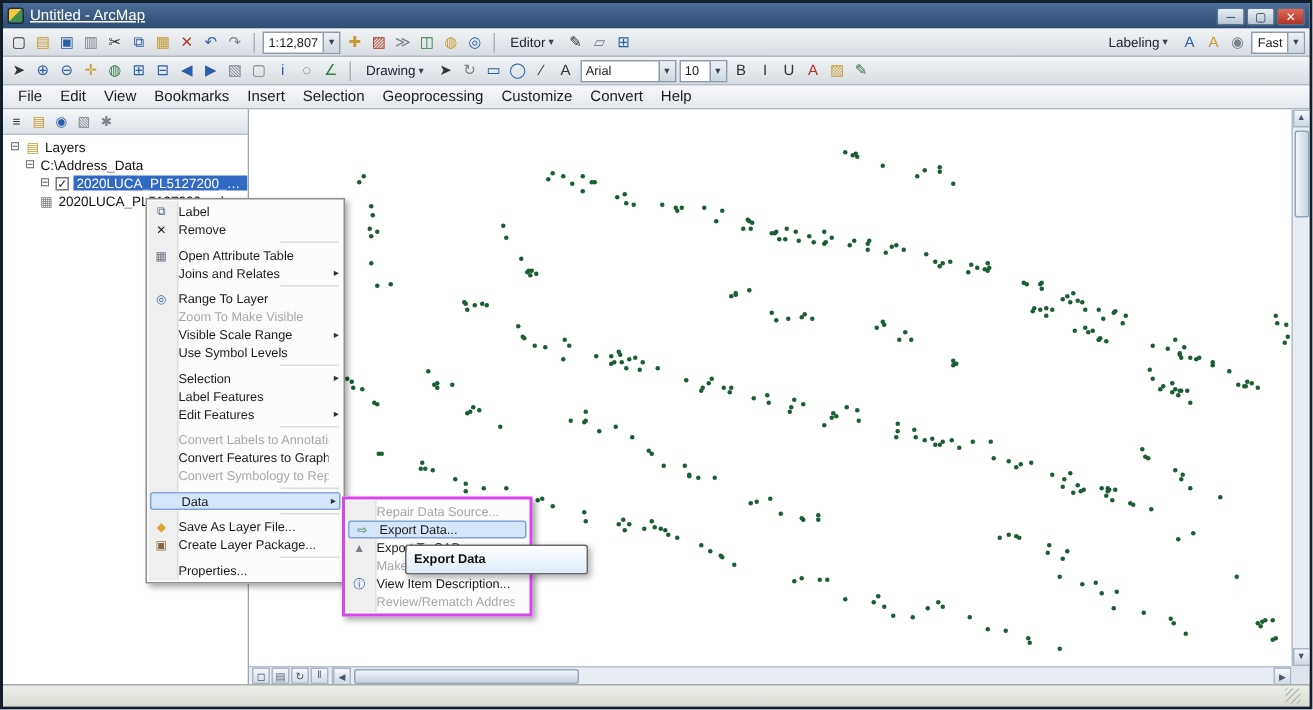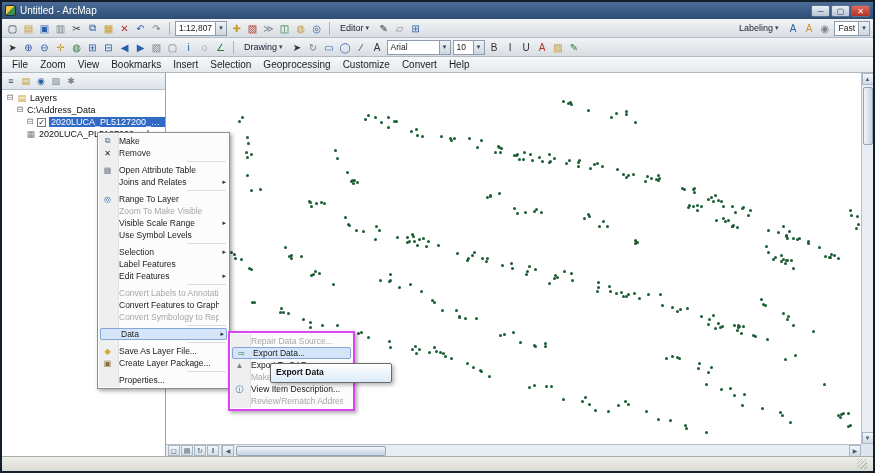--- a/index.html
+++ b/index.html
@@ -5,21 +5,21 @@
   * { box-sizing: border-box; margin: 0; padding: 0; }
   body { font-family: "Liberation Sans", sans-serif; background:#9aa5af; }
   .window { position:relative; width:875px; height:473px; border:2px solid #131f2b;
             background:#d4d9df; display:flex; flex-direction:column; overflow:hidden; }
 
   
   .titlebar { height:17px; background:linear-gradient(#4a6c96,#2e4d74); display:flex;
               align-items:center; padding:0 3px; color:#fff; flex:0 0 auto; }
   .app-icon { width:11px; height:11px; border-radius:2px; margin-right:4px;
               background:linear-gradient(135deg,#f3c93f 0 45%,#3f8f4f 45% 100%); border:1px solid #1c2c3c;}
-  .titlebar .title { font-size:10px; flex:1; white-space:nowrap; }
+  .titlebar .title { font-size:10px; flex:1; white-space:nowrap;text-decoration:underline; }
   .winbtns { display:flex; gap:1px; }
   .wb { width:19px; height:12px; font-size:8px; line-height:12px; text-align:center;
         background:linear-gradient(#e8eef5,#b9c6d4); border:1px solid #5a7089; color:#23384e; border-radius:2px;}
   .wb.close { background:linear-gradient(#e2695c,#b03325); color:#fff; }
 
   
   .toolbar { height:19px; background:linear-gradient(#f2f4f6,#d8dde3); border-bottom:1px solid #b2bac2;
              display:flex; align-items:center; padding:0 3px; gap:2px; flex:0 0 auto; }
   .tb-group { display:flex; align-items:center; gap:1px; }
   .tbi { width:15px; height:15px; border-radius:2px; display:inline-flex; align-items:center;
@@ -334,21 +334,21 @@
         <span class="tbi ic-green">
           <span class="g">✎</span>
         </span>
       </div>
     <div class="spacer"></div>
   </div>
 
   <div class="menubar">
 
   <span class="mitem">File</span>
-      <span class="mitem">Zoom</span>
+      <span class="mitem">Edit</span>
       <span class="mitem">View</span>
       <span class="mitem">Bookmarks</span>
       <span class="mitem">Insert</span>
       <span class="mitem">Selection</span>
       <span class="mitem">Geoprocessing</span>
       <span class="mitem">Customize</span>
       <span class="mitem">Convert</span>
       <span class="mitem">Help</span>
     </div>
 
@@ -825,21 +825,21 @@
   </div>
 
   <div class="statusbar">
     <span class="grip"></span>
   </div>
 
   <div class="context-menu">
 
       <div class="menu-item">
         <span class="mi-icon c-copy">⧉</span>
-        <span class="mi-label">Make</span>
+        <span class="mi-label">Label</span>
         <span class="mi-arrow"></span>
       </div>
 
       <div class="menu-item">
         <span class="mi-icon c-remove">✕</span>
         <span class="mi-label">Remove</span>
         <span class="mi-arrow"></span>
       </div>
 
       <div class="menu-item sep">

